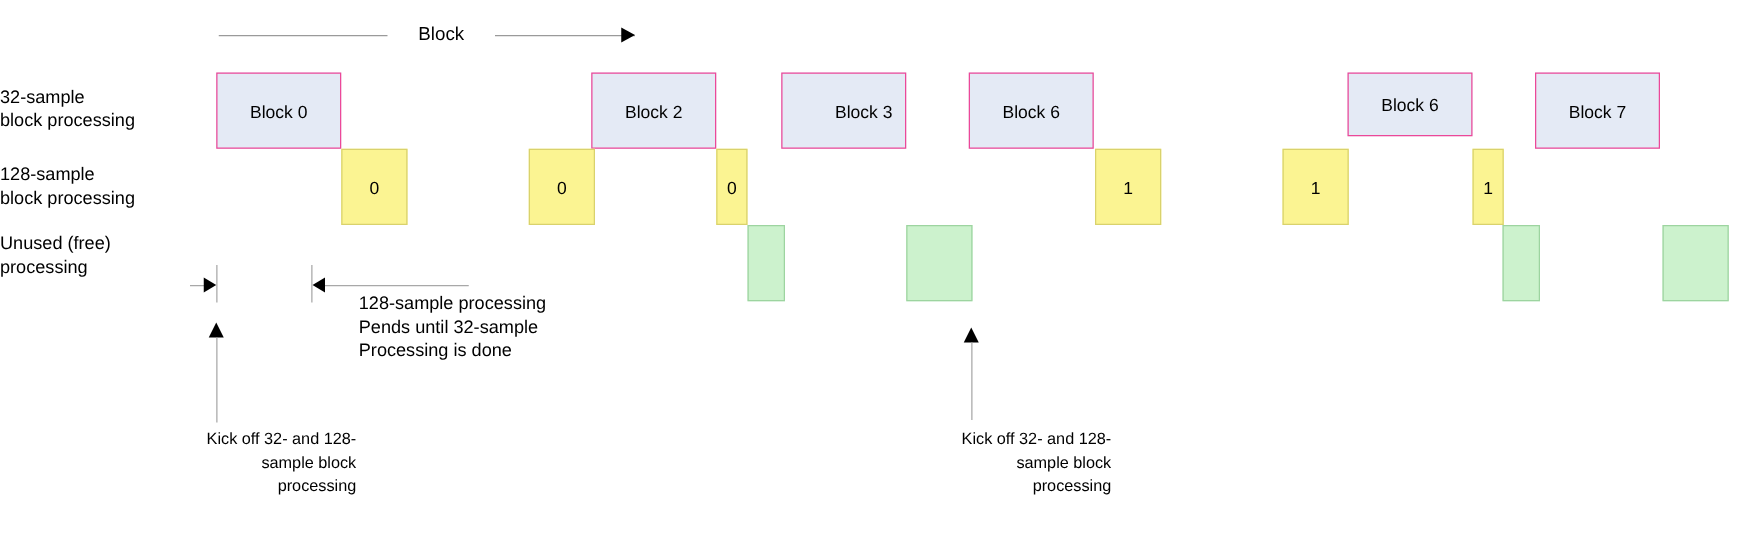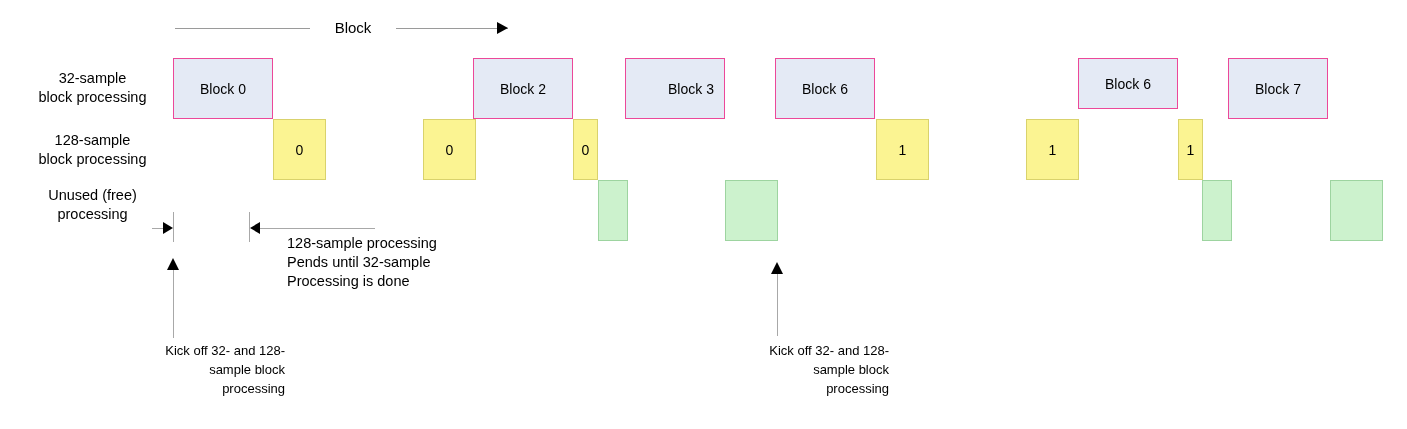--- a/index.html
+++ b/index.html
@@ -38,24 +38,23 @@
     width: 0; height: 0;
     border-left: 11px solid #000000;
     border-top: 6px solid transparent;
     border-bottom: 6px solid transparent;
   }
 
   
   .row-label {
     font-size: 14.5px;
     line-height: 19px;
-    text-align: center;
+    text-align: left;
     white-space: pre-line;
     color: #000000;
-    margin-left: 12px;
   }
 
   
   .blk {
     box-sizing: border-box;
     display: flex;
     align-items: center;
     justify-content: center;
     font-size: 14px;
     line-height: 14px;

